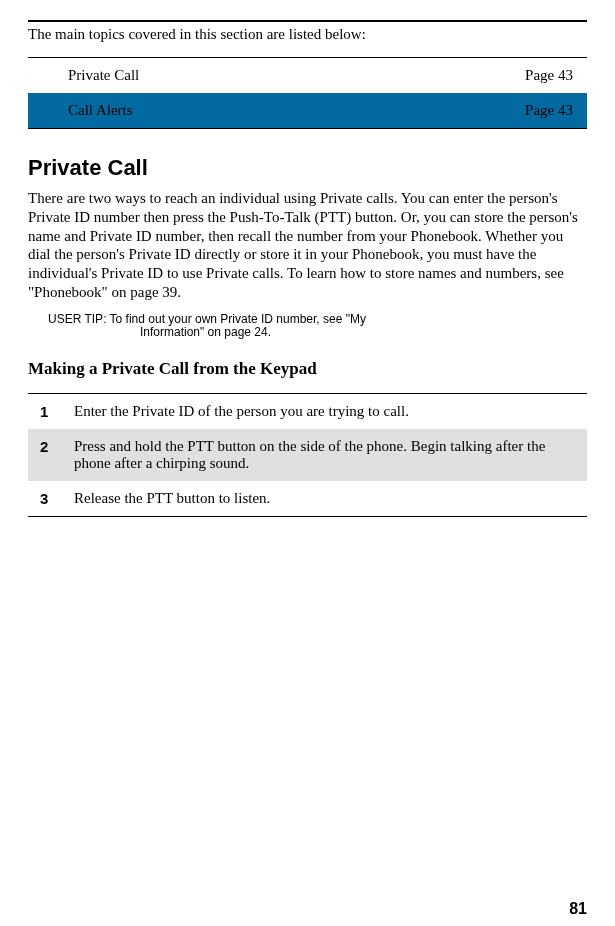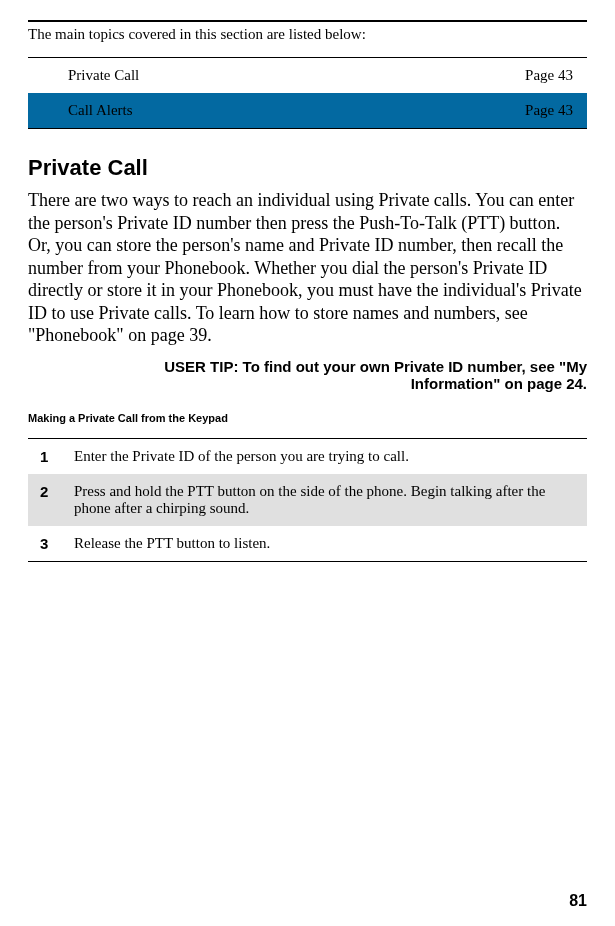--- a/index.html
+++ b/index.html
@@ -51,46 +51,45 @@
     .topics-table tr.shaded {
       background: #0369a1;
     }
     .section-heading {
       font-size: 22px;
       font-weight: bold;
       font-family: Arial, Helvetica, sans-serif;
       margin-bottom: 8px;
     }
     .body-paragraph {
-      font-size: 18px;
+      font-size: 15px;
       line-height: 1.25;
       margin-bottom: 10px;
     }
     .user-tip {
       font-family: Arial, Helvetica, sans-serif;
-      font-size: 15px;
-      font-weight: bold;
+      font-size: 12px;
+      font-weight: normal;
       margin: 6px 0 18px 20px;
       line-height: 1.3;
-      text-align: right;
     }
     .user-tip-label {
       display: inline;
     }
     .user-tip-text {
       display: inline;
     }
     .tip-indent {
       padding-left: 92px;
       display: block;
       margin-top: -2px;
     }
     .sub-heading {
-      font-family: Liberation Sans, sans-serif;
-      font-size: 11px;
+      font-family: Liberation Serif, serif;
+      font-size: 17px;
       font-weight: bold;
       margin-bottom: 14px;
     }
     .steps-table {
       width: 100%;
       border-collapse: collapse;
       border-top: 1px solid #000;
       border-bottom: 1px solid #000;
     }
     .steps-table td {
@@ -102,21 +101,21 @@
       font-family: Arial, Helvetica, sans-serif;
       font-weight: bold;
       width: 34px;
       padding-left: 12px;
     }
     .steps-table tr.shaded {
       background: #e0e0e0;
     }
     .page-number {
       position: absolute;
-      bottom: 16px;
+      bottom: 8px;
       right: 28px;
       font-family: Arial, Helvetica, sans-serif;
       font-size: 16px;
       font-weight: bold;
     }
   </style>
 </head>
 <body>
 
 <div class="page-container">

